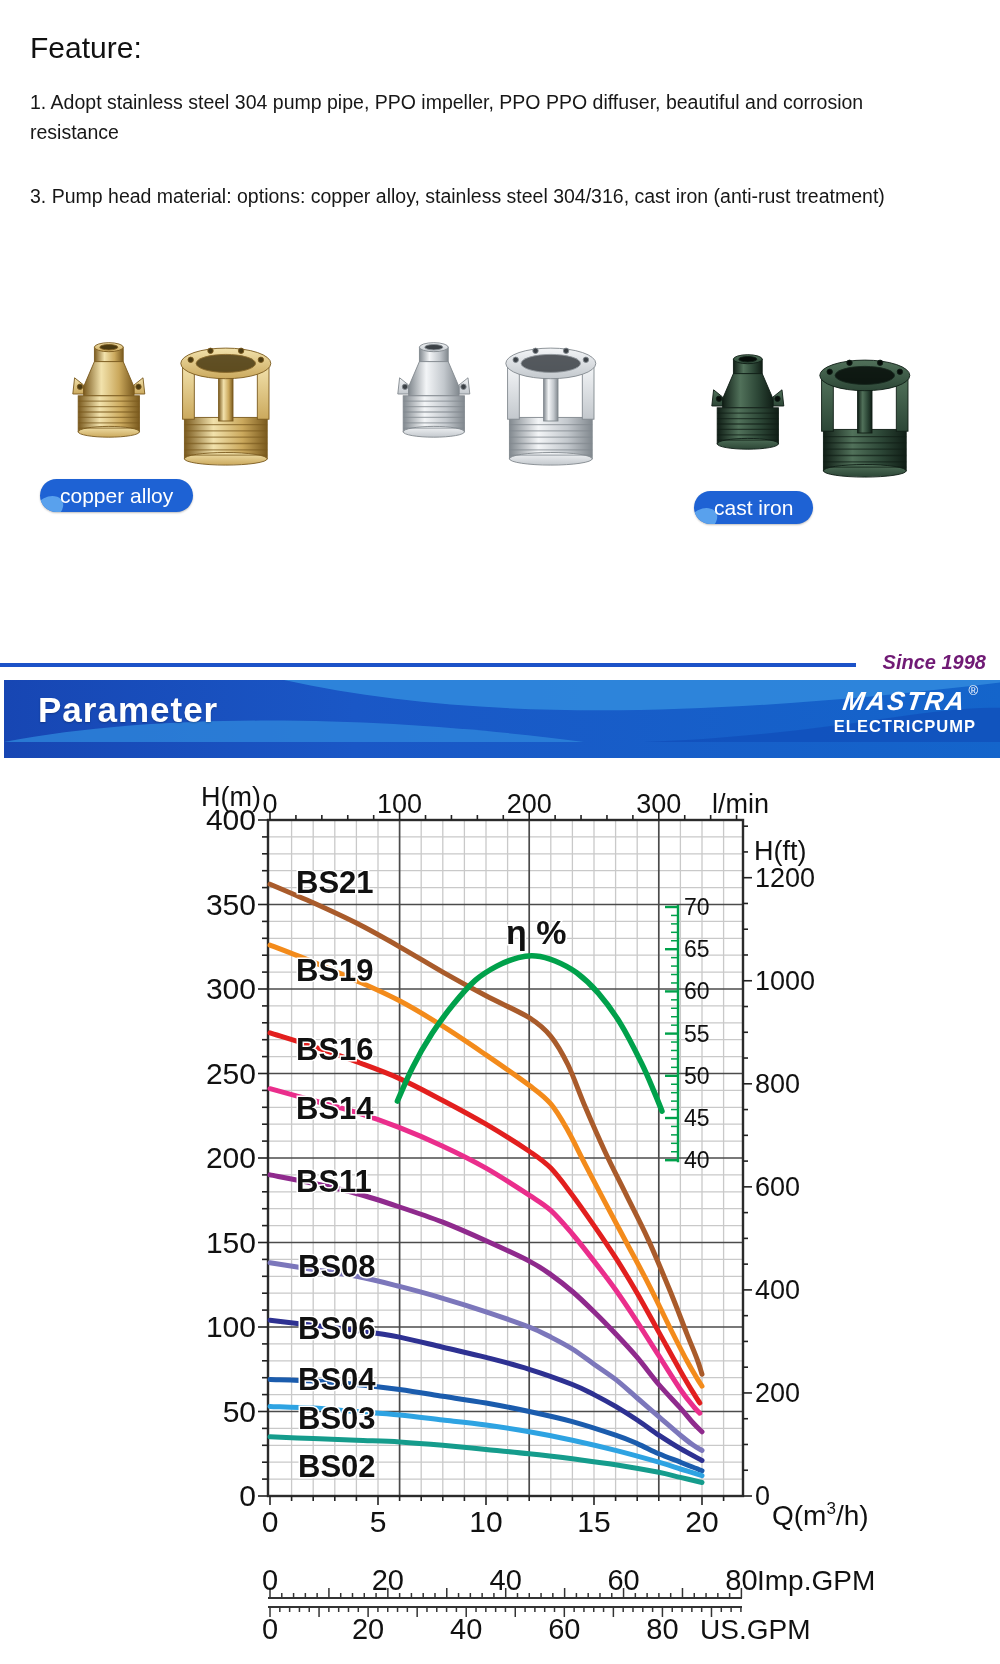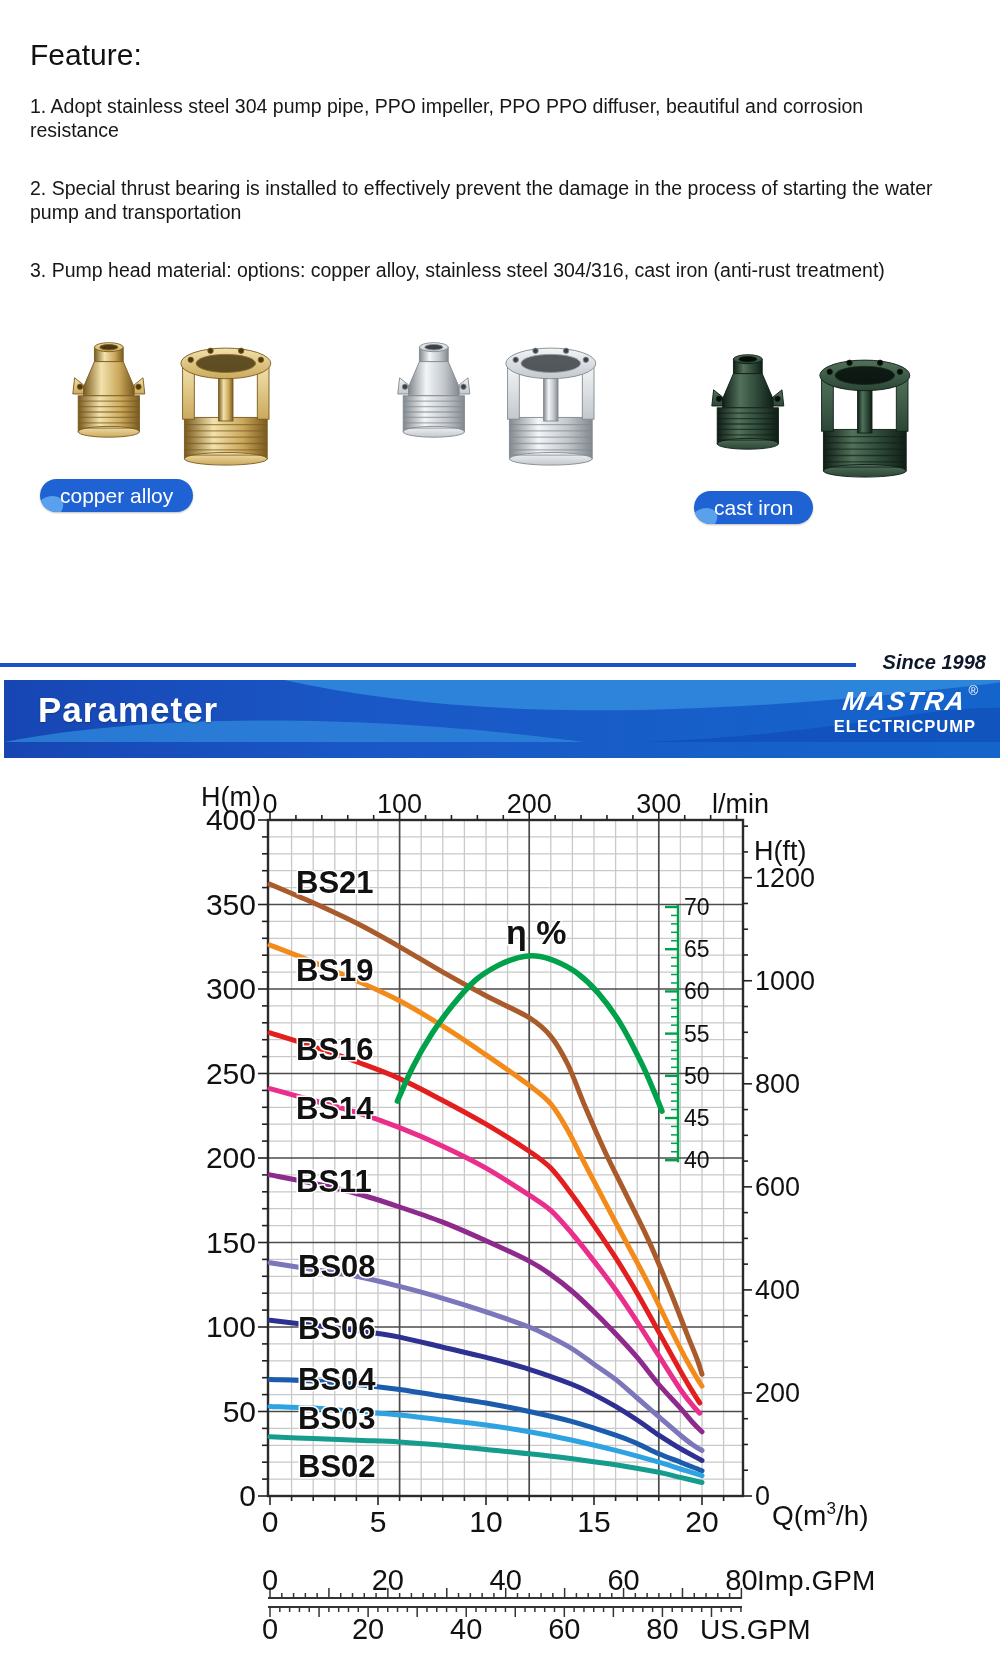--- a/index.html
+++ b/index.html
@@ -1,38 +1,38 @@
 <!DOCTYPE html>
 <html><head>
 <meta charset="utf-8">
 <style>
   html,body{margin:0;padding:0;background:#fff;}
   .page{position:relative;width:1000px;height:1664px;background:#fff;overflow:hidden;
         font-family:"Liberation Sans","DejaVu Sans",sans-serif;color:#151515;}
 
   
   .features{position:absolute;left:30px;top:22px;width:915px;}
-  .features h1{font-size:30px;font-weight:400;margin:16px 0 22px 0;color:#111;}
-  .features p{font-size:19.5px;line-height:24px;margin:0 0 34px 0;color:#171717;}
+  .features h1{font-size:30px;font-weight:400;margin:9px 0 22px 0;color:#111;}
+  .features p{font-size:19.5px;line-height:30px;margin:0 0 34px 0;color:#171717;}
 
   
   .product{position:absolute;top:340px;height:175px;}
   .product-art{height:135px;display:flex;align-items:flex-end;justify-content:center;}
   .product-art svg{width:100%;height:100%;}
   .pill{position:relative;display:inline-block;margin-top:4px;background:#1E62D4;color:#fff;
         font-size:21px;line-height:33px;padding:0 20px;border-radius:17px;overflow:hidden;
         box-shadow:0 1px 2px rgba(0,0,0,.25);}
   .pill::before{content:'';position:absolute;left:-6px;bottom:-7px;width:30px;height:22px;
         background:#5FA9EF;border-radius:50%;transform:rotate(-28deg);opacity:.9;}
   .pill span{position:relative;}
 
   
   .divider-line{position:absolute;left:0;top:663px;width:856px;height:4px;background:#1C52C8;}
   .since{position:absolute;right:14px;top:651px;font-size:20px;font-weight:bold;
-         font-style:italic;color:#0f172a;}
+         font-style:italic;color:#701a75;}
 
   
   .banner{position:absolute;left:4px;top:680px;width:1000px;height:78px;
           background:linear-gradient(90deg,#1746B3 0%,#1A57C6 35%,#1465CB 100%);overflow:hidden;}
   .banner svg.waves{position:absolute;left:0;top:0;width:1000px;height:62px;}
   .banner-title{position:absolute;left:34px;top:10px;font-size:35px;font-weight:bold;color:#fff;
           letter-spacing:1px;text-shadow:0 1px 2px rgba(0,0,0,.25);}
   .logo{position:absolute;right:28px;top:8px;text-align:right;color:#fff;line-height:1;}
   .logo .brand{font-size:26px;font-weight:bold;font-style:italic;letter-spacing:2px;
           transform:skewX(-8deg);display:inline-block;}
@@ -45,21 +45,20 @@
   #chart .curve-label{font-weight:bold;paint-order:stroke;stroke:#fff;stroke-width:3px;}
 </style>
 </head>
 <body>
 
 <div class="page">
 
   <section class="features">
     <h1>Feature:</h1>
     <p>1. Adopt  stainless steel 304 pump pipe, PPO impeller, PPO PPO diffuser, beautiful and corrosion resistance</p>
-    <p>2. Special thrust bearing is installed to effectively prevent the damage in the process of starting the water pump and transportation</p>
     <p>3. Pump head material: options: copper alloy, stainless steel 304/316, cast iron (anti-rust treatment)</p>
   </section>
 
   <figure class="product" style="left:40px;width:260px;margin:0;">
     <div class="product-art">
     <svg viewBox="0 0 240 150">
       <defs>
         <linearGradient id="gv-brass0" x1="0" y1="0" x2="1" y2="0">
           <stop offset="0" stop-color="#7A5A1E"></stop>
               <stop offset="0.35" stop-color="#F2E2AC"></stop>

